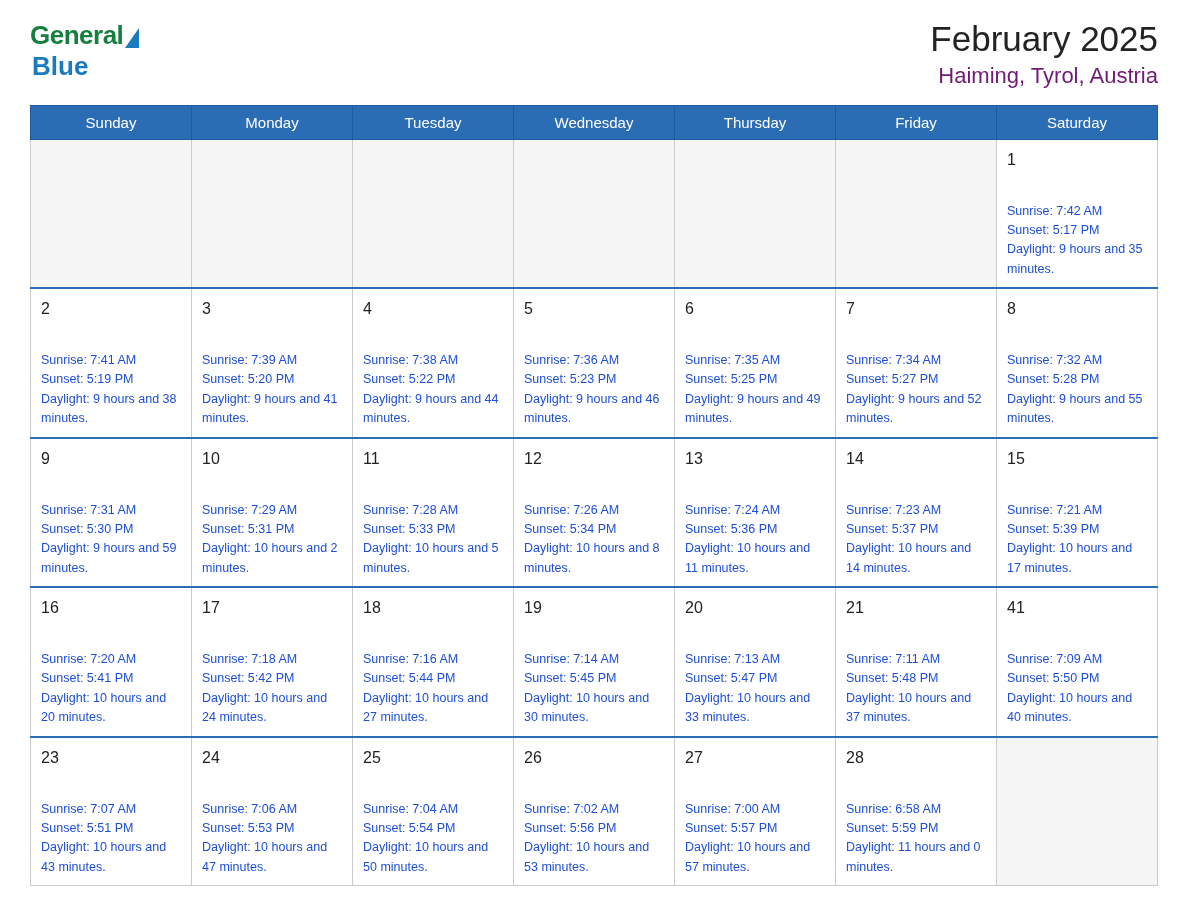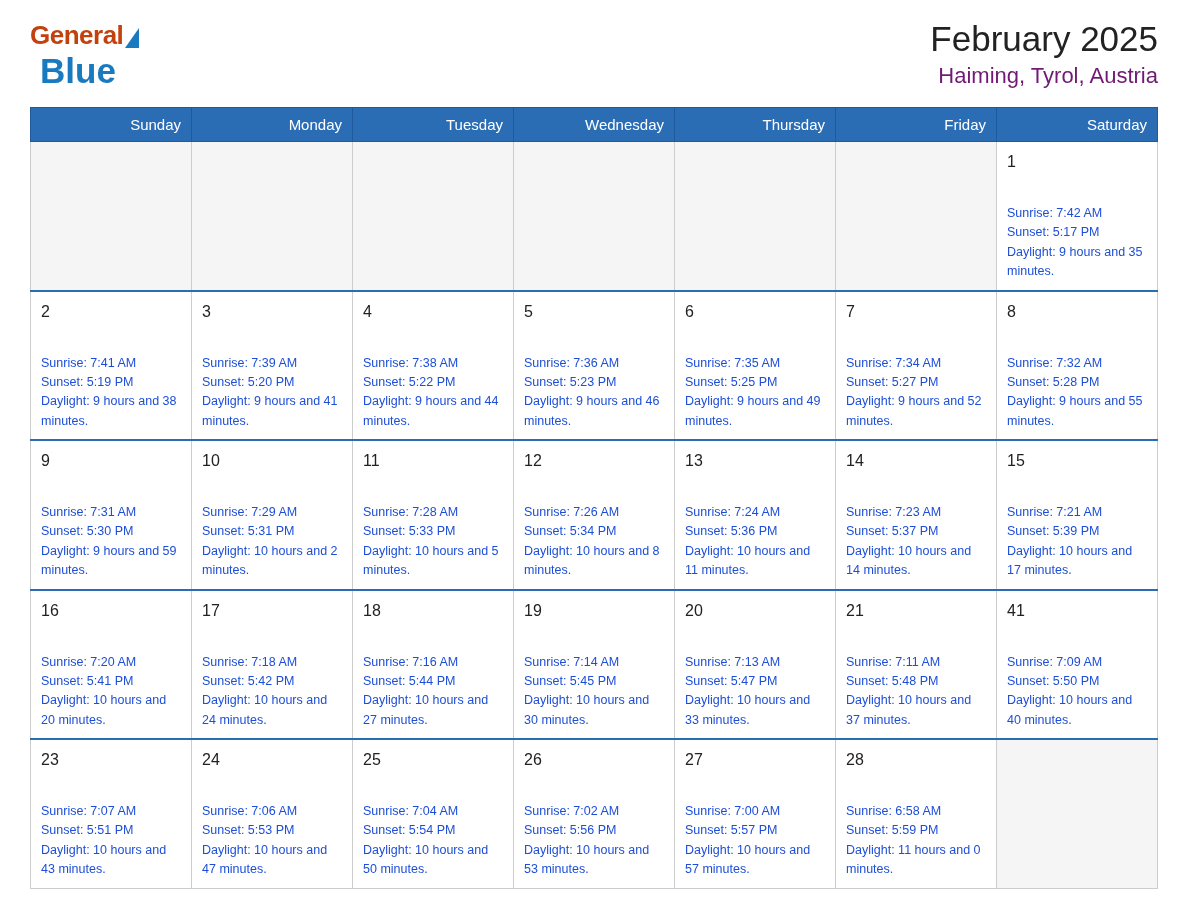--- a/index.html
+++ b/index.html
@@ -22,36 +22,36 @@
       flex-direction: column;
       align-items: flex-start;
     }
     .logo-top {
       display: flex;
       align-items: center;
     }
     .logo-general {
       font-size: 26px;
       font-weight: bold;
-      color: #c2410c;
+      color: #15803d;
       letter-spacing: -0.5px;
     }
     .logo-triangle {
       width: 0;
       height: 0;
       border-left: 14px solid transparent;
       border-bottom: 20px solid #1a7abf;
       margin-left: 2px;
       margin-top: 4px;
     }
     .logo-blue {
-      font-size: 35px;
+      font-size: 26px;
       font-weight: bold;
       color: #1a7abf;
-      margin-left: 10px;
+      margin-left: 2px;
     }
     .title-block {
       text-align: right;
     }
     .title-block h1 {
       font-size: 35px;
       font-weight: normal;
       color: #222;
       line-height: 1.1;
     }
@@ -65,21 +65,21 @@
       width: 100%;
       border-collapse: collapse;
       table-layout: fixed;
     }
     .calendar thead tr th {
       background-color: #2a6db5;
       color: #fff;
       font-size: 15px;
       font-weight: normal;
       padding: 8px 10px;
-      text-align: right;
+      text-align: center;
       border: 1px solid #1e5a9e;
     }
     .calendar tbody tr td {
       vertical-align: top;
       padding: 8px 10px;
       border: 1px solid #ccc;
       font-size: 13px;
       line-height: 1.5;
       min-height: 110px;
       height: 130px;

